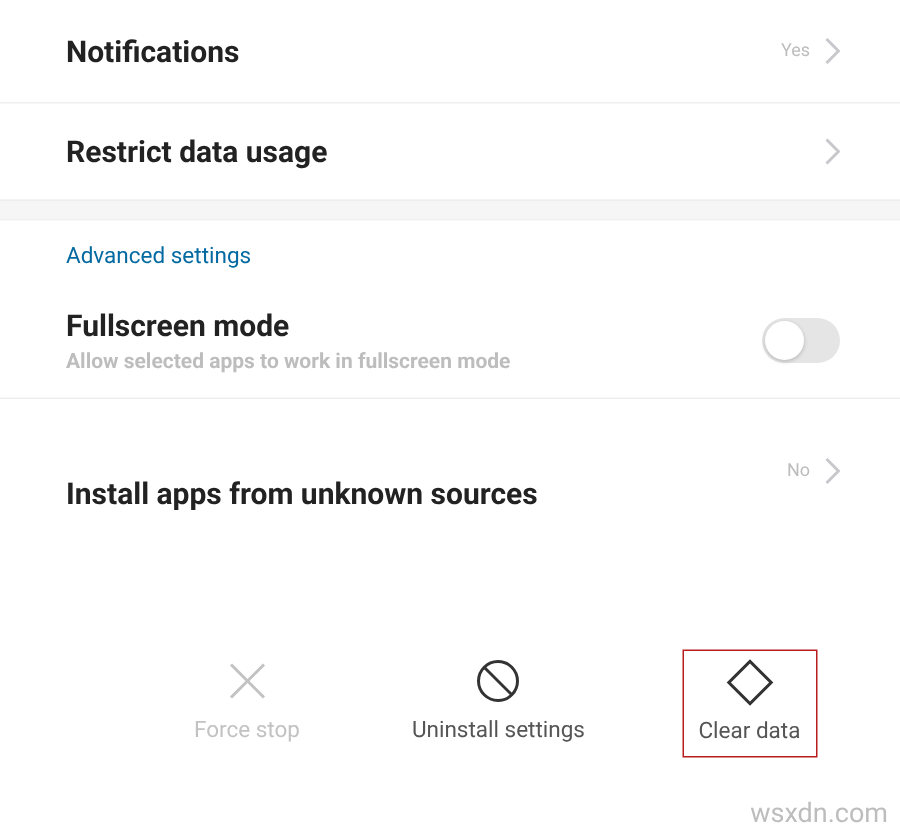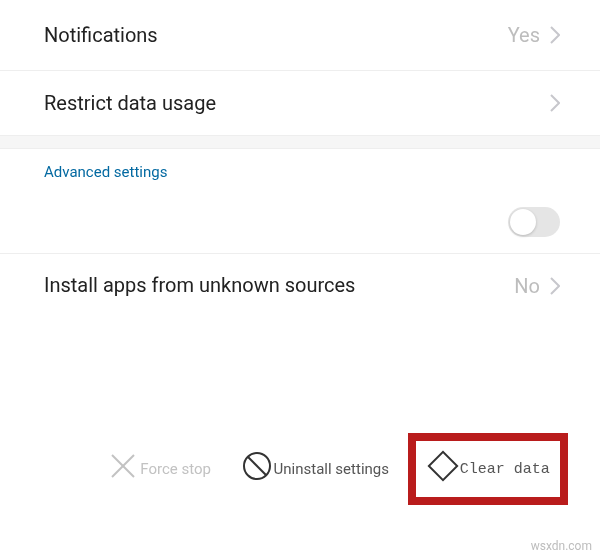--- a/index.html
+++ b/index.html
@@ -1,41 +1,41 @@
 <!DOCTYPE html>
 <html><head>
   <meta charset="utf-8">
   <style>
     * { box-sizing: border-box; margin: 0; padding: 0; }
     html, body { width: 600px; height: 557px; font-family: -apple-system, "Segoe UI", Roboto, Arial, sans-serif; background: #fff; color: #333; }
     .page { width: 600px; height: 557px; display: flex; flex-direction: column; background: #fff; position: relative; }
     .list { flex: 0 0 auto; }
     .row { display: flex; align-items: center; padding: 18px 40px 18px 44px; background: #fff; }
-    .row .labels { flex: 1; display: flex; flex-direction: column; justify-content: center; }
+    .row .labels { flex: 1; display: flex; flex-direction: column; justify-content: center; font-weight: bold; }
     .row .title { font-size: 20px; color: #222; }
     .row .subtitle { font-size: 14px; color: #bdbdbd; margin-top: 4px; max-width: 360px; }
-    .row .value { font-size: 20px; color: #bdbdbd; text-align: center; max-width: 280px; line-height: 1.3; margin-right: 10px; }
+    .row .value { font-size: 12px; color: #bdbdbd; text-align: center; max-width: 280px; line-height: 1.3; margin-right: 10px; }
     .chevron { width: 10px; height: 18px; flex: 0 0 auto; }
     .chevron svg { display: block; width: 10px; height: 18px; stroke: #c7c7cc; stroke-width: 2; fill: none; }
     .section-gap { height: 14px; background: #f6f6f6; border-top: 1px solid #eee; border-bottom: 1px solid #eee; }
     .section-header { padding: 14px 44px 10px; font-size: 15px; color: #0369a1; background: #fff; }
     .toggle { width: 52px; height: 30px; background: #e5e5e5; border-radius: 15px; position: relative; flex: 0 0 auto; }
     .toggle .knob { position: absolute; left: 2px; top: 2px; width: 26px; height: 26px; background: #fff; border-radius: 50%; box-shadow: 0 1px 3px rgba(0,0,0,.2); }
     .row-install { border-top: 1px solid #eee; }
-    .tall .title { line-height: 1.35; }
+    .tall .title { line-height: 1.35; margin-top: 32px; }
 
     .toolbar { position: absolute; left: 0; right: 0; bottom: 44px; height: 88px; display: flex; align-items: stretch; justify-content: space-around; padding: 8px 28px 8px 92px; background: #fff; }
-    .tool { flex: 0 0 auto; display: flex; flex-direction: row; align-items: center; justify-content: flex-start; padding: 4px 10px; }
+    .tool { flex: 0 0 auto; display: flex; flex-direction: column; align-items: center; justify-content: flex-start; padding: 4px 10px; }
     .tool .icon { width: 34px; height: 34px; margin-bottom: 6px; }
     .tool .label { font-size: 15px; color: #555; white-space: nowrap; }
     .tool.disabled .label { color: #c2c2c2; }
     .tool.disabled svg { stroke: #c2c2c2; }
-    .highlight { border: 8px solid #b91c1c; font-family: Liberation Mono, monospace; }
+    .highlight { border: 1px solid #b91c1c; }
 
-    .footer { position: absolute; bottom: 4px; right: 8px; font-size: 12px; color: #bdbdbd; }
+    .footer { position: absolute; bottom: 4px; right: 8px; font-size: 18px; color: #bdbdbd; }
 
     .row.notif { padding-top: 22px; padding-bottom: 22px; }
     .row.restrict { padding-top: 20px; padding-bottom: 20px; border-top: 1px solid #eee; gap: 23px; }
     .row.fullscreen { padding-top: 16px; padding-bottom: 16px; }
   </style>
 </head>
 <body>
 
 <div class="page">
 
@@ -63,20 +63,22 @@
           </svg>
       </span>
     </div>
 
     <div class="section-gap"></div>
 
     <div class="section-header">Advanced settings</div>
 
     <div class="row fullscreen">
       <div class="labels">
+        <span class="title">Fullscreen mode</span>
+        <span class="subtitle">Allow selected apps to work in fullscreen mode</span>
       </div>
       <div class="toggle">
         <div class="knob"></div>
       </div>
     </div>
 
     <div class="row row-install tall">
       <div class="labels">
         <span class="title">Install apps from unknown sources</span>
       </div>

